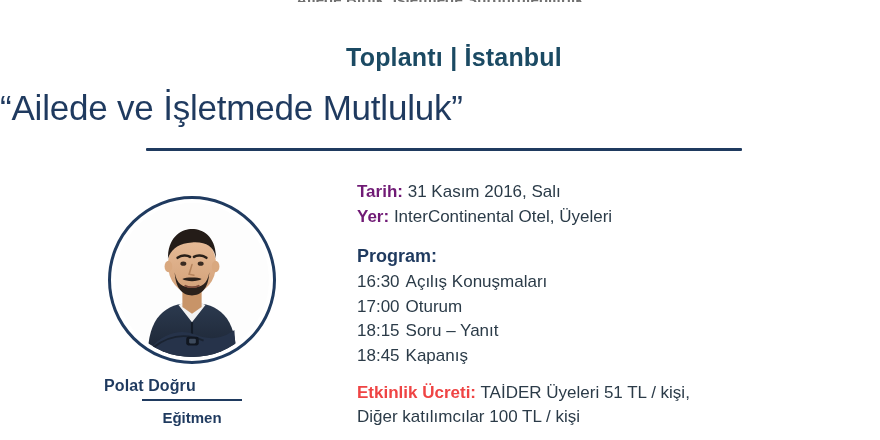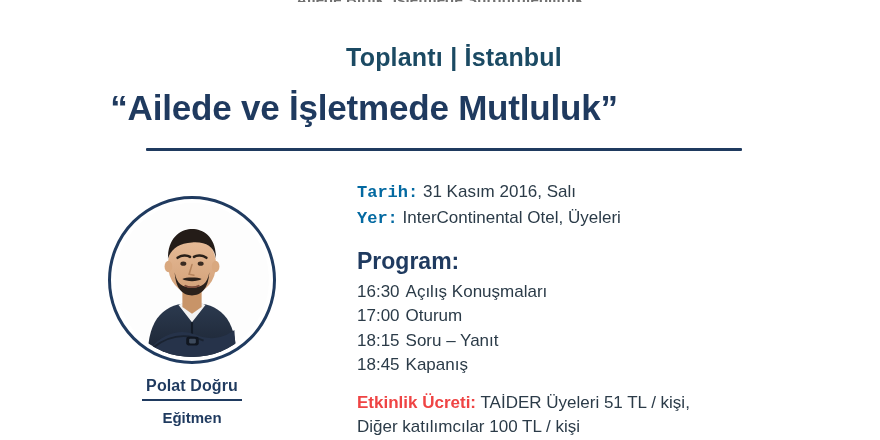--- a/index.html
+++ b/index.html
@@ -52,23 +52,23 @@
     letter-spacing: .2px;
     white-space: nowrap;
   }
 
   
   .headline {
     position: absolute;
     top: 88px;
     left: 0;
     width: 728px;
-    text-align: center;
+    text-align: left;
     font-size: 35px;
-    font-weight: 700;
+    font-weight: 400;
     color: #1f3a5f;
     letter-spacing: -0.2px;
     white-space: nowrap;
   }
 
   
   .divider {
     position: absolute;
     top: 148px;
     left: 146px;
@@ -101,21 +101,20 @@
     position: absolute;
     inset: 4px;
     border-radius: 50%;
     overflow: hidden;
     background: #ffffff;
   }
   .portrait-svg { display: block; width: 100%; height: 100%; }
 
   .speaker-name {
     margin-top: 13px;
-    text-align: center;
     font-size: 16px;
     font-weight: 700;
     color: #1f3a5f;
     letter-spacing: .1px;
     white-space: nowrap;
   }
   .name-rule {
     width: 100px;
     height: 2px;
     background: #1f3a5f;
@@ -136,30 +135,29 @@
     left: 357px;
     top: 180px;
     width: 470px;
     color: #2b3b48;
     font-size: 17px;
     line-height: 1.47;
   }
   .detail-line { white-space: nowrap; }
   .detail-line .k {
     font-weight: 700;
-    color: #0369a1;
-    font-family: Liberation Mono, monospace;
+    color: #701a75;
   }
   .detail-line .v { color: #2b3b48; }
 
   .program-head {
     margin-top: 13px;
     font-weight: 700;
     color: #1f3a5f;
-    font-size: 23px;
+    font-size: 18px;
     white-space: nowrap;
   }
   .program-list {
     list-style: none;
     margin: 1px 0 0 0;
     padding: 0;
   }
   .program-list li {
     white-space: nowrap;
     font-size: 17px;

